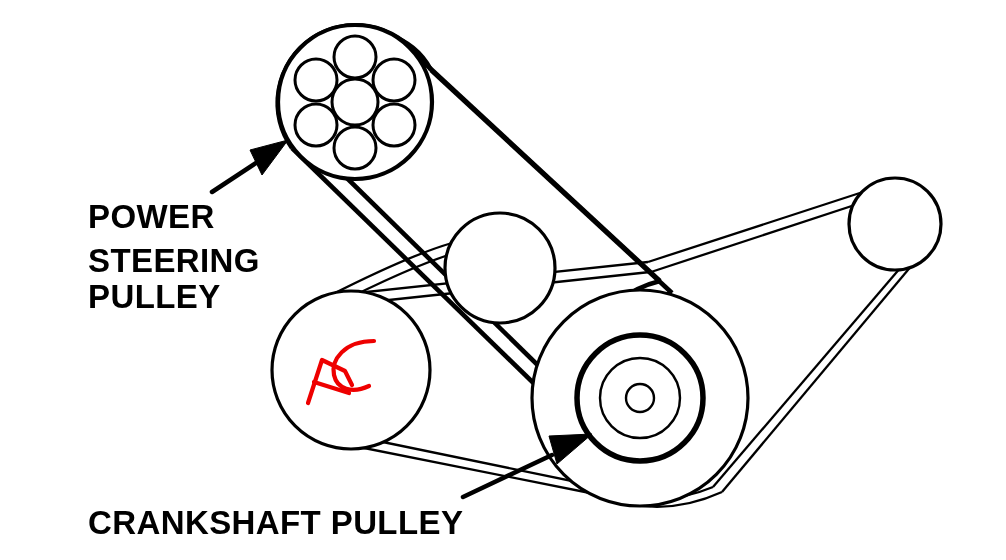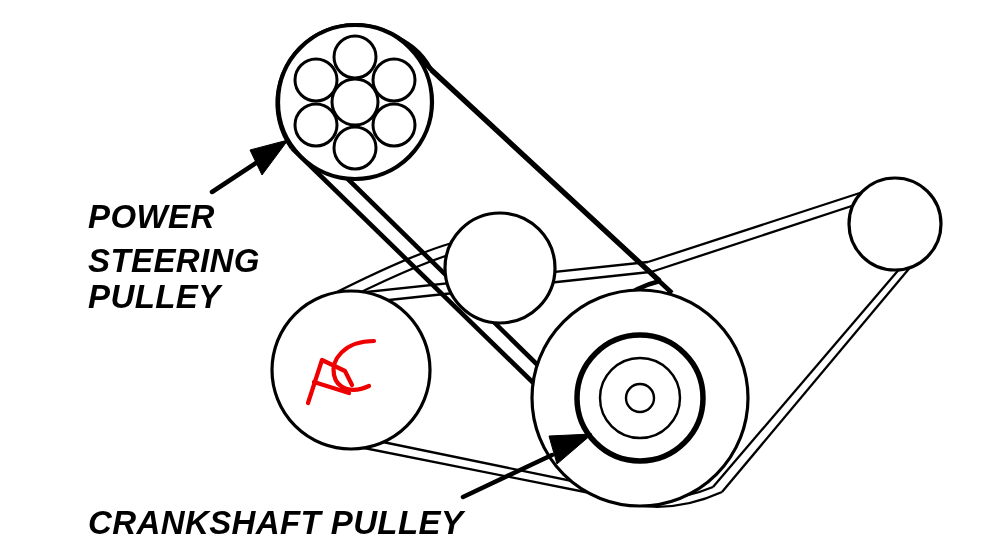--- a/index.html
+++ b/index.html
@@ -12,21 +12,20 @@
     width: 1006px;
     height: 560px;
     overflow: hidden;
     font-family: "Liberation Sans", sans-serif;
   }
   #diagram-root {
     position: relative;
     width: 1006px;
     height: 560px;
     background: #ffffff;
-    font-style: italic;
   }
   svg#belt-diagram {
     display: block;
     width: 1006px;
     height: 560px;
   }
   .pulley-outline {
     fill: #ffffff;
     stroke: #000000;
     stroke-width: 3.2;

